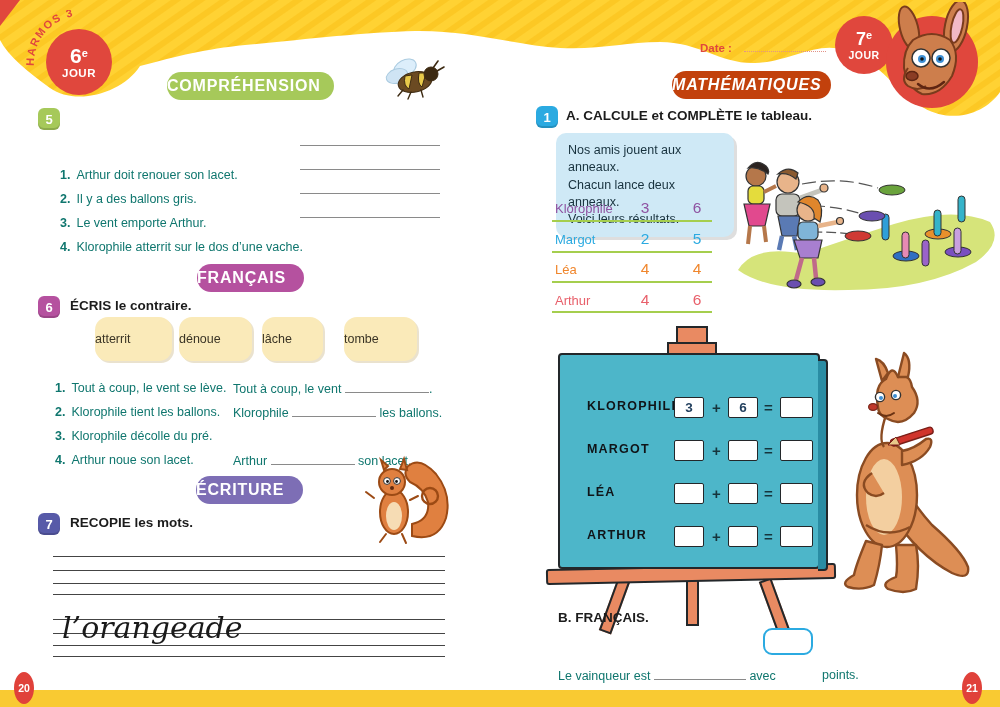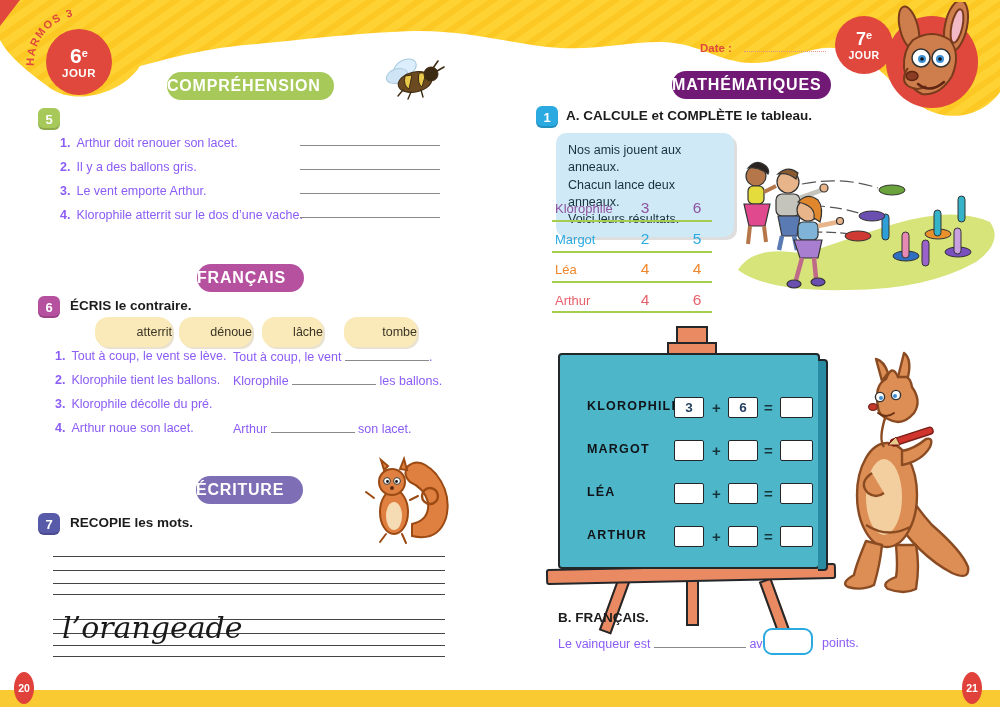--- a/index.html
+++ b/index.html
@@ -27,30 +27,30 @@
     font-size:16px; letter-spacing:.8px; text-align:left; padding:5px 0;
   }
   
   .ex-badge {
     position:absolute; width:22px; height:22px; border-radius:6px;
     color:#fff; font-weight:bold; font-size:13px; display:flex;
     align-items:center; justify-content:center;
     box-shadow: inset 0 -2px 0 rgba(0,0,0,.15);
   }
   .instr { position:absolute; font-size:13.5px; font-weight:bold; color:#1c1c1c; }
-  .item { position:absolute; font-size:12.5px; color:#8b5cf6; white-space:nowrap; }
+  .item { position:absolute; font-size:12.5px; color:#0f766e; white-space:nowrap;margin-top:32px; }
   .item b { margin-right:6px; }
   .ansline { display:inline-block; border-bottom:1.6px solid #8a8a8a; height:12px; vertical-align:baseline; }
   .tf-pill {
     display:inline-block; border-radius:11px; padding:3px 11px 4px;
     font-weight:bold; font-size:12px; box-shadow:1px 2px 0 rgba(0,0,0,.10);
   }
   .word-pill {
-    position:absolute; background:#faeab9; border-radius:13px; text-align:right;
-    font-size:12.5px; color:#3a3425; padding:8px 0;
+    position:absolute; background:#faeab9; border-radius:13px; text-align:left;
+    font-size:12.5px; color:#3a3425; padding:15px 0;
     box-shadow:2px 2px 0 rgba(170,140,60,.25);
   }
   
   .wline { position:absolute; height:0; border-top:1.2px solid #444; width:392px; left:53px; }
   .cursive {
     position:absolute; font-family:"DejaVu Serif", serif; font-style:italic;
     color:#1a1a1a; white-space:pre;
   }
   
   .date-label { position:absolute; color:#e0473d; font-weight:bold; font-size:11.5px; }
@@ -277,21 +277,21 @@
 
   <div class="wline" style="top:619px;"></div>
   <div class="wline" style="top:633px;"></div>
   <div class="wline" style="top:645px;"></div>
   <div class="wline" style="top:656px;"></div>
   <div class="cursive" style="left:62px;top:610px;font-size:30px;">l’orangeade</div>
 
   <div class="date-label" style="left:700px;top:42px;">Date :</div>
   <div class="date-dots" style="left:744px;top:42px;"></div>
 
-  <div class="section-pill" style="left:672px;top:71px;width:159px;background:#701a75;border-radius:15px;">MATHÉMATIQUES</div>
+  <div class="section-pill" style="left:672px;top:71px;width:159px;background:#c2410c;border-radius:15px;font-style:italic;">MATHÉMATIQUES</div>
 
   <div class="ex-badge" style="left:536px;top:106px;background:#2baae1;">1</div>
   <div class="instr" style="left:566px;top:108px;">
     <span>A. CALCULE</span>
     <span>et</span>
     <span>COMPLÈTE</span>
     <span>le tableau.</span>
   </div>
 
   <div class="info-box" style="left:556px;top:133px;width:178px;">

